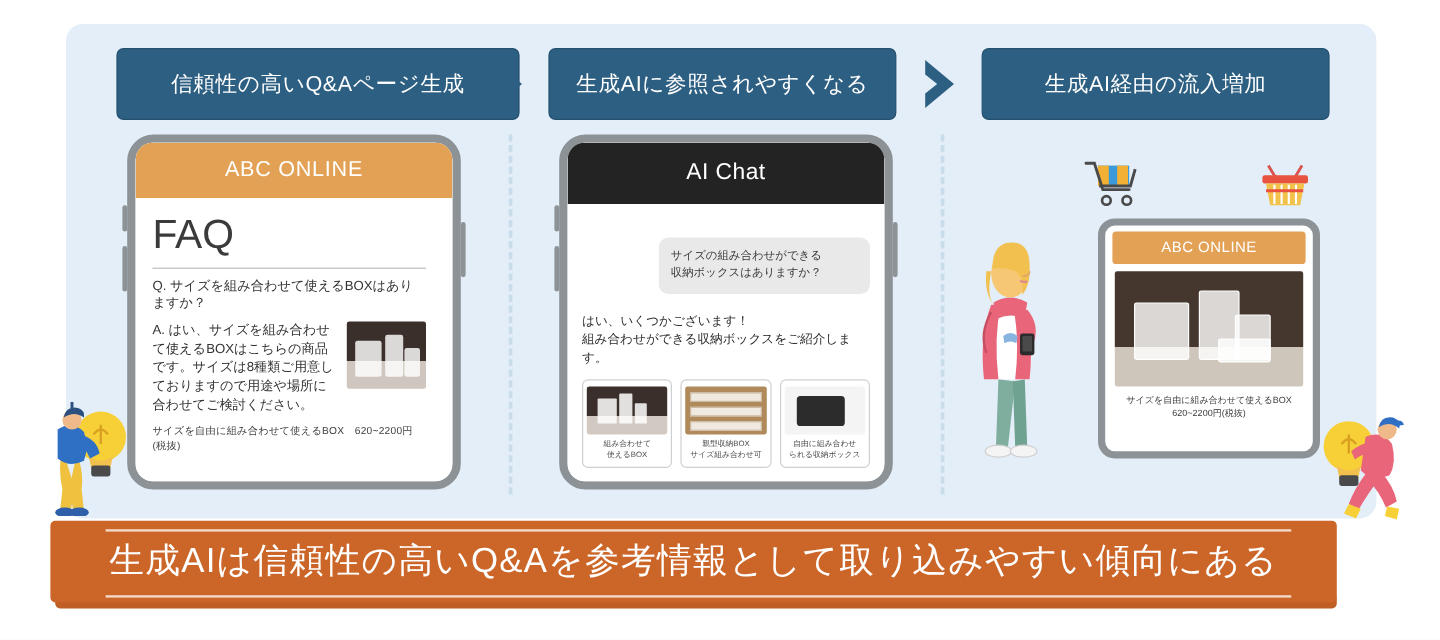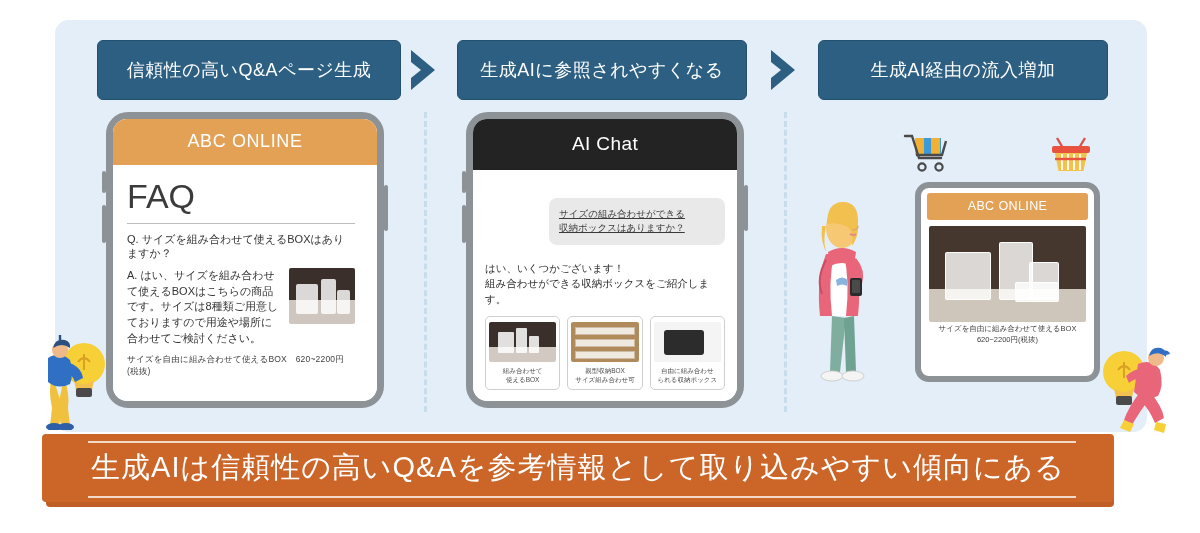--- a/index.html
+++ b/index.html
@@ -20,21 +20,21 @@
 
   
   .pill {
     position: absolute; top: 40px; height: 60px;
     background: #2d5f82; border-radius: 6px;
     border: 1px solid #24506f;
     display: flex; align-items: center; justify-content: center;
     color: #ffffff; font-size: 18px; letter-spacing: .5px;
     white-space: nowrap;
   }
-  .pill-1 { left: 97px;  width: 304px; }
+  .pill-1 { left: 97px;  width: 336px; }
   .pill-2 { left: 457px; width: 290px; }
   .pill-3 { left: 818px; width: 290px; }
 
   .chev { position: absolute; top: 48px; width: 40px; height: 44px; }
   .chev-1 { left: 405px; }
   .chev-2 { left: 765px; }
 
   
   .vsep {
     position: absolute; top: 112px; width: 0; height: 300px;
@@ -88,21 +88,21 @@
 
   
   .chatbar {
     background: #232323; color: #ffffff; text-align: center;
     font-size: 19px; padding: 14px 0 15px; letter-spacing: .4px;
   }
   .chat-body { padding: 10px 12px 0 12px; }
   .bubble-user {
     margin: 18px 0 0 auto; width: 176px; background: #e9e9e9;
     border-radius: 8px; padding: 9px 10px; font-size: 9.5px;
-    color: #3a3a3a; line-height: 1.5; text-decoration: underline;
+    color: #3a3a3a; line-height: 1.5;
   }
   .bot-text { font-size: 10.5px; color: #2c2c2c; line-height: 1.5; margin-top: 16px; }
   .cards { display: flex; gap: 7px; margin-top: 8px; }
   .card {
     flex: 1; border: 1px solid #cfcfcf; border-radius: 5px;
     padding: 5px 3px 4px; background: #fff; text-align: center;
   }
   .card-img { width: 100%; height: 40px; border-radius: 2px; overflow: hidden; position: relative; }
   .ci-a { background: linear-gradient(#3a2f2a 0 62%, #d2cac2 62% 100%); }
   .ci-b { background: linear-gradient(#b08a5a 0 100%); }
@@ -130,21 +130,21 @@
     margin: 6px 8px 0; height: 96px; border-radius: 2px;
     background: linear-gradient(#46372e 0 66%, #cfc6bb 66% 100%);
     position: relative; overflow: hidden;
   }
   .tab-photo .bx { position: absolute; background: rgba(255,255,255,.80);
                    border: 1px solid rgba(255,255,255,.95); border-radius: 2px; }
   .tab-photo .t1 { left: 16px; top: 26px; width: 46px; height: 48px; }
   .tab-photo .t2 { left: 70px; top: 16px; width: 34px; height: 58px; }
   .tab-photo .t3 { left: 100px; top: 36px; width: 30px; height: 38px; }
   .tab-photo .t4 { left: 86px; top: 56px; width: 44px; height: 20px; }
-  .tab-cap { text-align: center; font-size: 7.5px; color: #3b3b3b; line-height: 1.5; margin-top: 1px; }
+  .tab-cap { text-align: center; font-size: 7.5px; color: #3b3b3b; line-height: 1.5; margin-top: 6px; }
 
   .kounyu {
     position: absolute; left: 962px; top: 138px; width: 100px;
     text-align: center; font-size: 19px; color: #2d2d2d; letter-spacing: 1px;
   }
 
   
   .banner {
     position: absolute; left: 42px; top: 434px; width: 1072px; height: 68px;
     background: #cb6528; border-radius: 4px;

